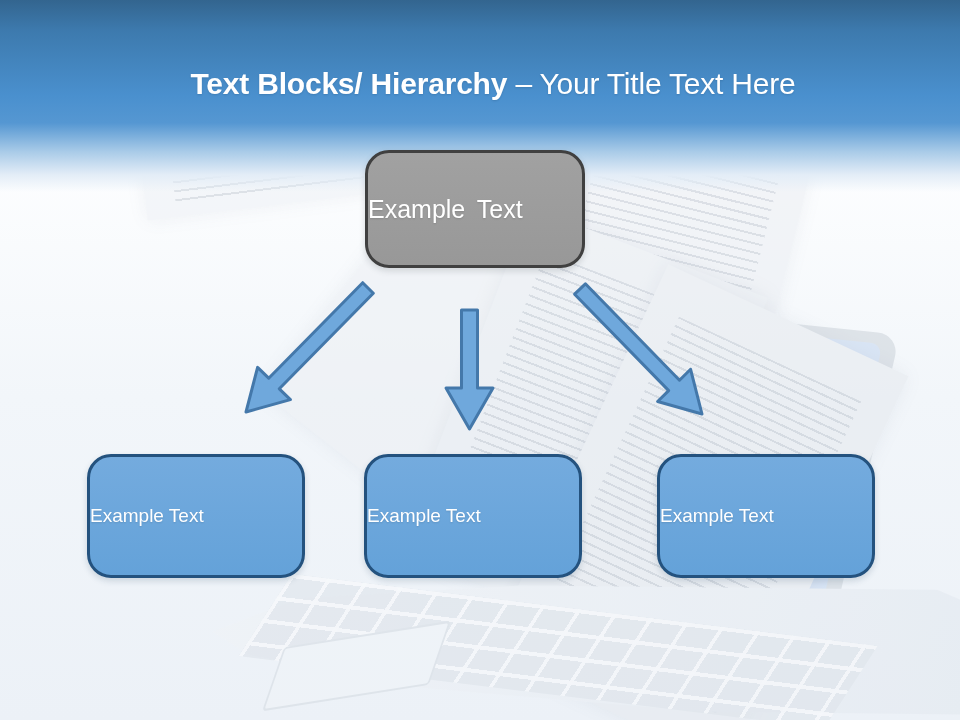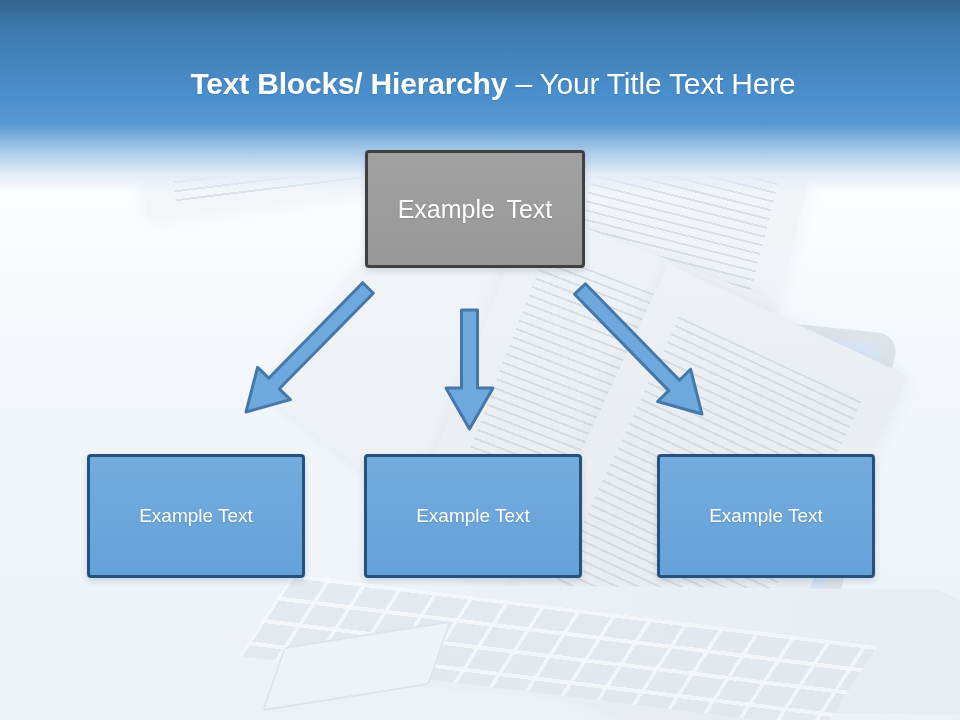--- a/index.html
+++ b/index.html
@@ -79,23 +79,23 @@
     position:absolute; top:54px; left:0; width:100%;
     margin:13px; text-align:center;
     font-size:30px; line-height:1.15; color:var(--title-text,#ffffff);
     font-weight:normal; letter-spacing:-.2px;
     text-shadow:0 1px 2px rgba(20,50,80,.18);
   }
   .title .t-bold { font-weight:bold; }
 
   
   .tbox {
-    position:absolute; display:flex; align-items:center; justify-content:center;
+    position:absolute; display:flex; align-items:center; justify-content:flex-start;
     color:#ffffff; text-align:center;
-    border-radius:4px; box-sizing:border-box;
+    border-radius:24px; box-sizing:border-box;
     text-shadow:0 1px 2px rgba(0,0,0,.12);
   }
   .root-box {
     left:365px; top:150px; width:220px; height:118px;
     background:linear-gradient(180deg,#a1a1a1,var(--root-fill,#989898));
     border:3px solid var(--root-border,#404040);
     font-size:25px; word-spacing:5px;
     box-shadow:0 3px 6px rgba(60,70,80,.18);
   }
   .child-box {

